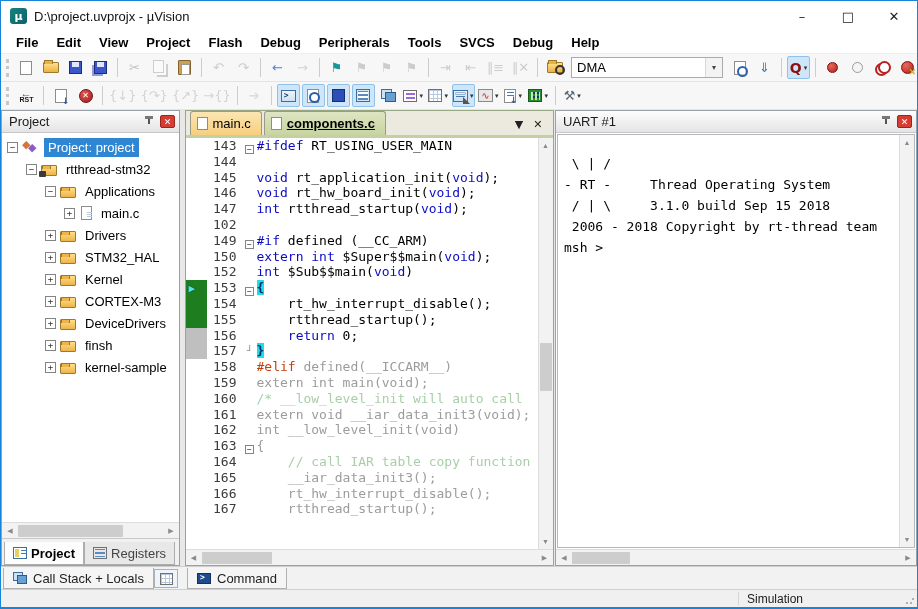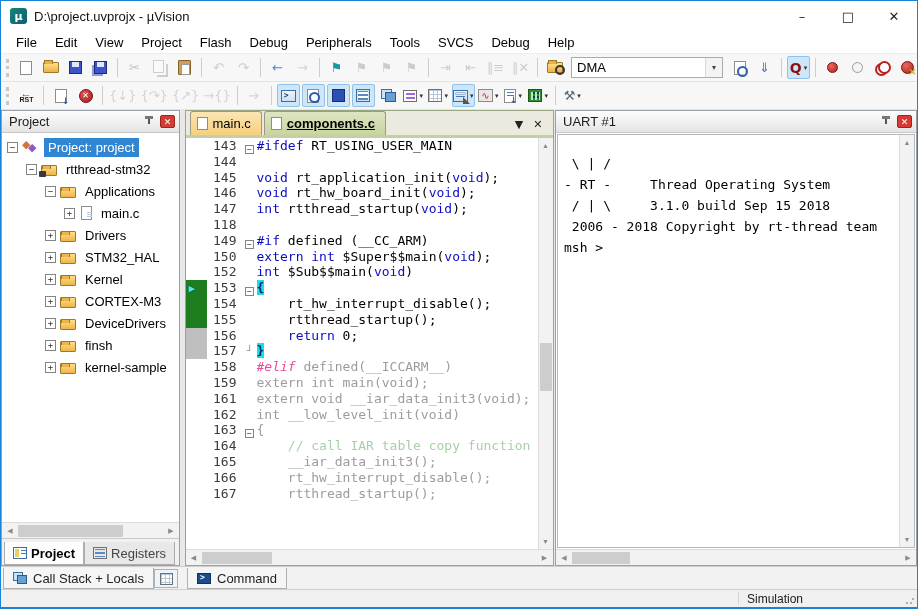--- a/index.html
+++ b/index.html
@@ -11,21 +11,21 @@
   .titlebar { height:30px; display:flex; align-items:center; background:#fff; flex:0 0 auto; }
   .app-icon { width:17px; height:16px; margin:0 7px 0 9px; border-radius:3px;
     background:linear-gradient(135deg,#15857a,#0b5f70); color:#fff; font:bold 11px "DejaVu Sans",sans-serif;
     display:flex; align-items:center; justify-content:center; }
   .title-text { font-size:13px; color:#111; }
   .win-controls { margin-left:auto; display:flex; height:30px; }
   .win-btn { width:46px; height:30px; display:flex; align-items:center; justify-content:center; font-size:13px; color:#222; font-family:"DejaVu Sans",sans-serif; }
 
   
   .menubar { height:23px; display:flex; align-items:center; padding-left:6px; background:#fff; border-bottom:1px solid #eee; flex:0 0 auto; }
-  .menu-item { padding:2px 9px; cursor:default; }
+  .menu-item { padding:2px 9px; cursor:default;font-weight:bold; }
   .menu-item:first-child { text-decoration:none; }
 
   
   .toolbar { height:28px; display:flex; align-items:center; background:#f7f7f7; border-bottom:1px solid #e4e4e4; padding-left:3px; flex:0 0 auto; }
   .grip { width:4px; height:18px; border-left:3px dotted #c7c7c7; margin:0 4px 0 2px; }
   .tbsep { width:1px; height:19px; background:#cdcdcd; margin:0 4px; flex:0 0 auto; }
   .ic { min-width:23px; height:23px; display:inline-flex; align-items:center; justify-content:center;
         border:1px solid transparent; border-radius:2px; position:relative; margin:0 1px; flex:0 0 auto;
         font-family:"DejaVu Sans",sans-serif; }
   .ic.active { background:#cfe6f8; border-color:#8fc2ea; }
@@ -157,21 +157,21 @@
   .ln { width:36px; text-align:right; padding-right:6px; color:#3c3c3c; flex:0 0 auto; }
   .foldc { width:14px; flex:0 0 auto; display:flex; align-items:center; justify-content:center; }
   .fbox { width:9px; height:9px; border:1px solid #848484; background:#fff; font:8px/7px "DejaVu Sans Mono",monospace; text-align:center; color:#333; }
   .fend { color:#888; font-size:10px; }
   .codetx { flex:1; overflow:hidden; }
   .sg-kw { color:#0b0bc4; }
   .sg-tx { color:#000; }
   .sg-cm { color:#2aa22a; }
   .sg-br { background:#18dfe8; color:#002a6a; font-weight:bold; }
   .sg-di { color:#9c9c9c; }
-  .sg-ppd { color:#ec4899;font-style:italic; }
+  .sg-ppd { color:#c2410c; }
   .sg-cmd { color:#a8cfa8; }
   .code-vscroll { position:absolute; top:0; right:0; bottom:0; width:15px; }
 
   
   #uart-col { width:362px; flex:0 0 auto; }
   .uart-body { flex:1 1 auto; display:flex; min-height:0; border:1px solid #b4b8bc; margin:1px; }
   .uart-text { flex:1; padding:18px 0 0 6px; font:13px/21px "DejaVu Sans Mono",monospace; white-space:pre; overflow:hidden; background:#fff; }
 
   
   .dockrow { height:23px; background:#f2f2f2; border-top:1px solid #cfcfcf; position:relative; flex:0 0 auto; }
@@ -502,31 +502,32 @@
             <span class="tb-ic">✕</span>
           </span>
         </div>
         <div class="code-wrap">
           <div class="code-lines" id="codelines">
               <div class="cl"><span class="cov"></span><span class="ln">143</span><span class="foldc"><span class="fbox">−</span></span><span class="codetx"><span class="sg-kw">#ifdef</span><span class="sg-tx"> RT_USING_USER_MAIN</span></span></div>
               <div class="cl"><span class="cov"></span><span class="ln">144</span><span class="foldc"></span><span class="codetx"></span></div>
               <div class="cl"><span class="cov"></span><span class="ln">145</span><span class="foldc"></span><span class="codetx"><span class="sg-kw">void</span><span class="sg-tx"> rt_application_init(</span><span class="sg-kw">void</span><span class="sg-tx">);</span></span></div>
               <div class="cl"><span class="cov"></span><span class="ln">146</span><span class="foldc"></span><span class="codetx"><span class="sg-kw">void</span><span class="sg-tx"> rt_hw_board_init(</span><span class="sg-kw">void</span><span class="sg-tx">);</span></span></div>
               <div class="cl"><span class="cov"></span><span class="ln">147</span><span class="foldc"></span><span class="codetx"><span class="sg-kw">int</span><span class="sg-tx"> rtthread_startup(</span><span class="sg-kw">void</span><span class="sg-tx">);</span></span></div>
-              <div class="cl"><span class="cov"></span><span class="ln">118</span><span class="foldc"></span><span class="codetx"></span></div>
+              <div class="cl"><span class="cov"></span><span class="ln">102</span><span class="foldc"></span><span class="codetx"></span></div>
               <div class="cl"><span class="cov"></span><span class="ln">149</span><span class="foldc"><span class="fbox">−</span></span><span class="codetx"><span class="sg-kw">#if</span><span class="sg-tx"> defined (__CC_ARM)</span></span></div>
               <div class="cl"><span class="cov"></span><span class="ln">150</span><span class="foldc"></span><span class="codetx"><span class="sg-kw">extern</span><span class="sg-tx"> </span><span class="sg-kw">int</span><span class="sg-tx"> $Super$$main(</span><span class="sg-kw">void</span><span class="sg-tx">);</span></span></div>
               <div class="cl"><span class="cov"></span><span class="ln">152</span><span class="foldc"></span><span class="codetx"><span class="sg-kw">int</span><span class="sg-tx"> $Sub$$main(</span><span class="sg-kw">void</span><span class="sg-tx">)</span></span></div>
               <div class="cl"><span class="cov green"><span class="cur-arrow">▶</span></span><span class="ln">153</span><span class="foldc"><span class="fbox">−</span></span><span class="codetx"><span class="sg-br">{</span></span></div>
               <div class="cl"><span class="cov green"></span><span class="ln">154</span><span class="foldc"></span><span class="codetx"><span class="sg-tx">    rt_hw_interrupt_disable();</span></span></div>
               <div class="cl"><span class="cov green"></span><span class="ln">155</span><span class="foldc"></span><span class="codetx"><span class="sg-tx">    rtthread_startup();</span></span></div>
               <div class="cl"><span class="cov gray"></span><span class="ln">156</span><span class="foldc"></span><span class="codetx"><span class="sg-tx">    </span><span class="sg-kw">return</span><span class="sg-tx"> 0;</span></span></div>
               <div class="cl"><span class="cov gray"></span><span class="ln">157</span><span class="foldc"><span class="fend">┘</span></span><span class="codetx"><span class="sg-br">}</span></span></div>
               <div class="cl"><span class="cov"></span><span class="ln">158</span><span class="foldc"></span><span class="codetx"><span class="sg-ppd">#elif</span><span class="sg-di"> defined(__ICCARM__)</span></span></div>
               <div class="cl"><span class="cov"></span><span class="ln">159</span><span class="foldc"></span><span class="codetx"><span class="sg-di">extern int main(void);</span></span></div>
+              <div class="cl"><span class="cov"></span><span class="ln">160</span><span class="foldc"></span><span class="codetx"><span class="sg-cmd">/* __low_level_init will auto call</span></span></div>
               <div class="cl"><span class="cov"></span><span class="ln">161</span><span class="foldc"></span><span class="codetx"><span class="sg-di">extern void __iar_data_init3(void);</span></span></div>
               <div class="cl"><span class="cov"></span><span class="ln">162</span><span class="foldc"></span><span class="codetx"><span class="sg-di">int __low_level_init(void)</span></span></div>
               <div class="cl"><span class="cov"></span><span class="ln">163</span><span class="foldc"><span class="fbox">−</span></span><span class="codetx"><span class="sg-di">{</span></span></div>
               <div class="cl"><span class="cov"></span><span class="ln">164</span><span class="foldc"></span><span class="codetx"><span class="sg-cmd">    // call IAR table copy function</span></span></div>
               <div class="cl"><span class="cov"></span><span class="ln">165</span><span class="foldc"></span><span class="codetx"><span class="sg-di">    __iar_data_init3();</span></span></div>
               <div class="cl"><span class="cov"></span><span class="ln">166</span><span class="foldc"></span><span class="codetx"><span class="sg-di">    rt_hw_interrupt_disable();</span></span></div>
               <div class="cl"><span class="cov"></span><span class="ln">167</span><span class="foldc"></span><span class="codetx"><span class="sg-di">    rtthread_startup();</span></span></div>
             </div>
           <div class="vscroll code-vscroll">
             <div class="arr">▲</div>

